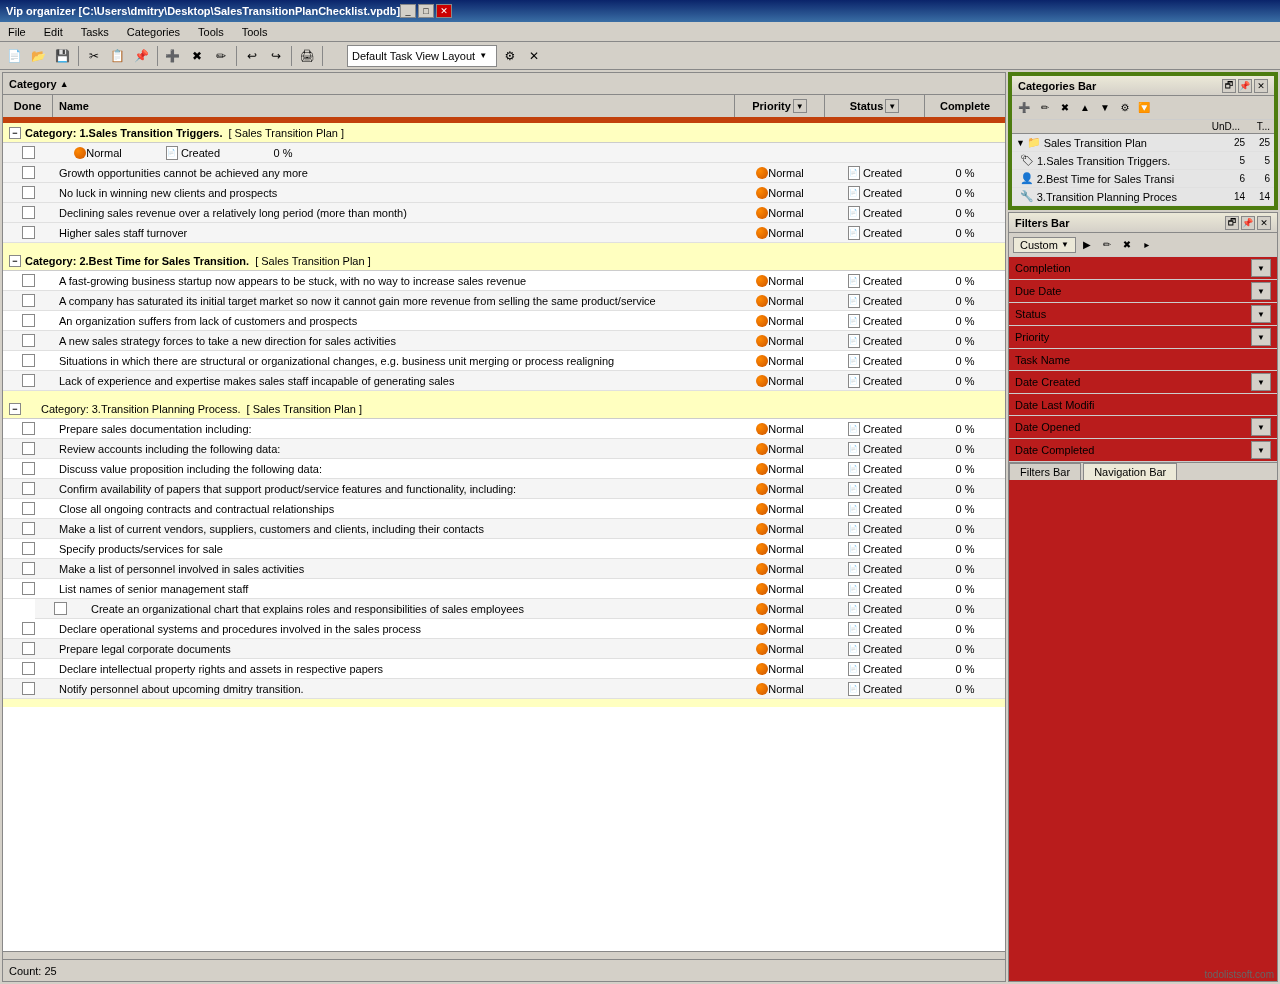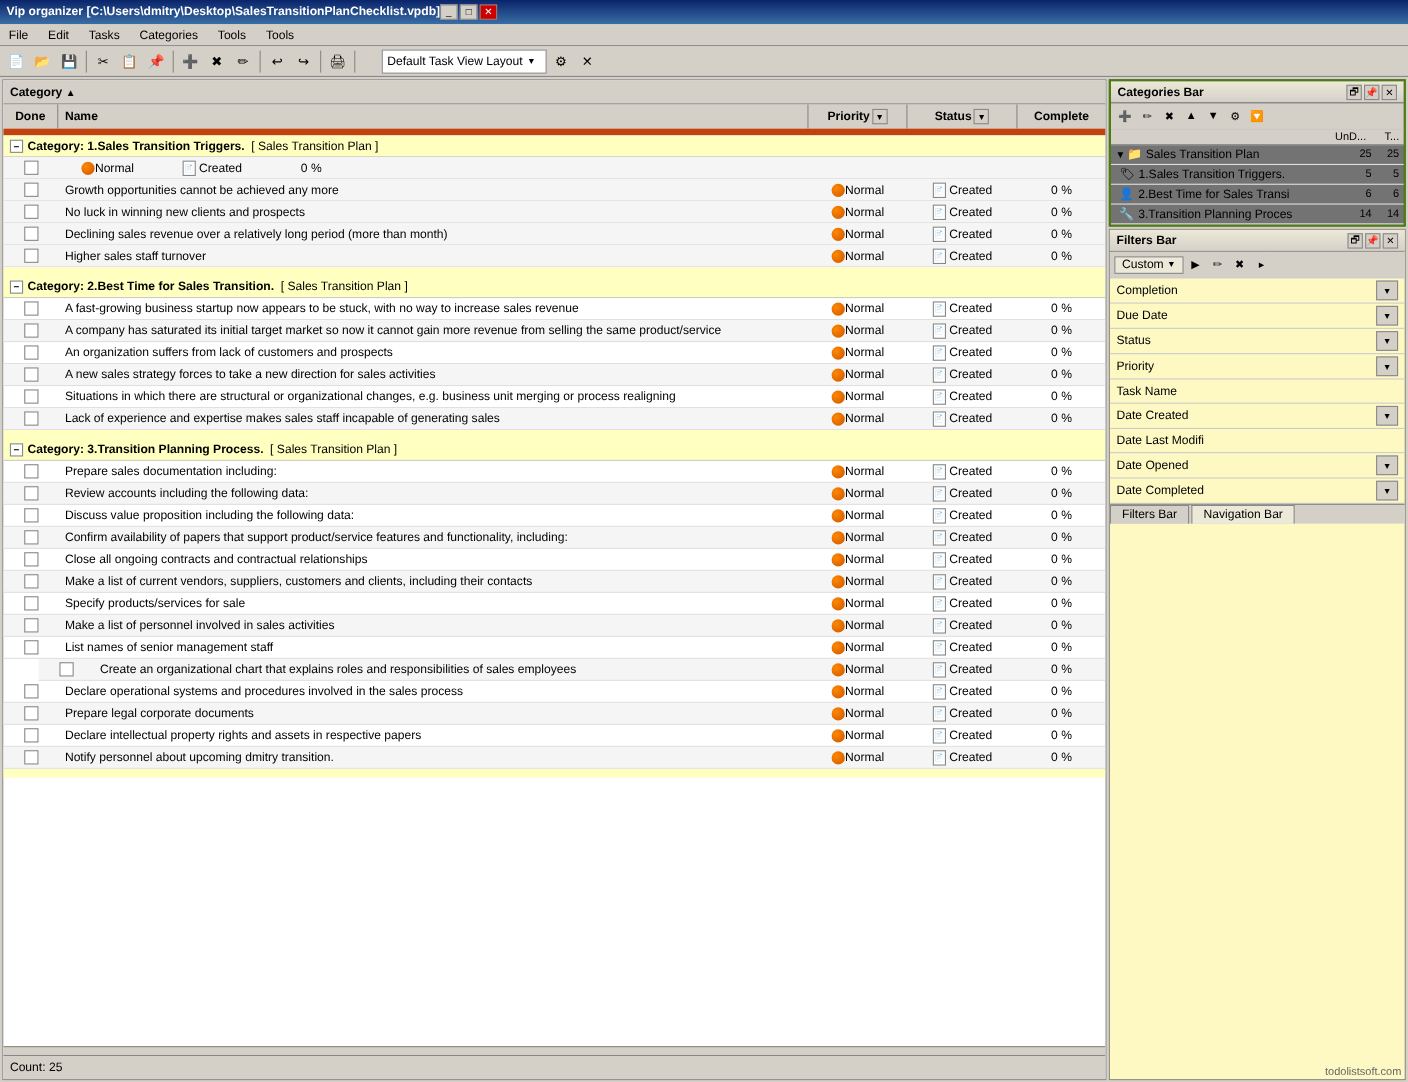--- a/index.html
+++ b/index.html
@@ -146,22 +146,22 @@
       width: 270px;
       min-width: 270px;
       display: flex;
       flex-direction: column;
       gap: 2px;
       margin: 2px 2px 2px 0;
     }
 
     
     .categories-bar {
-      background: #737373;
-      border: 2px solid #4d7c0f;
+      background: #e5e5e5;
+      border: 4px solid #4d7c0f;
       flex: 0 0 auto;
     }
     .panel-header {
       background: linear-gradient(to bottom, #ece9d8, #d4d0c8);
       border-bottom: 1px solid #888;
       padding: 2px 6px;
       display: flex;
       align-items: center;
       justify-content: space-between;
       height: 20px;
@@ -180,21 +180,21 @@
       align-items: center;
     }
     .cat-toolbar-btn { width: 18px; height: 18px; background: #d4d0c8; border: 1px solid transparent; display: flex; align-items: center; justify-content: center; cursor: pointer; font-size: 10px; }
 
     
     .tree-item { display: flex; align-items: center; padding: 2px 4px; border-bottom: 1px solid #e0e0e0; cursor: pointer; font-size: 11px; }
     .tree-indent { padding-left: 8px; }
 
     
     .filters-bar {
-      background: #fef9c3;
+      background: #b91c1c;
       border: 1px solid #888;
       flex: 1;
     }
     .filter-toolbar {
       background: #d4d0c8;
       border-bottom: 1px solid #ccc;
       padding: 2px 4px;
       display: flex;
       gap: 2px;
       height: 24px;
@@ -495,21 +495,21 @@
       </div>
       <div class="task-status">
         <div class="status-icon">📄</div>
         <span style="margin-left:3px;">Created</span>
       </div>
       <div class="task-complete">0 %</div>
     </div>
         <div class="spacer-row"></div>
         <div class="category-row cat-header-row">
     <div class="category-expand">−</div>
-    <span style="font-weight:bold;">Category: 3.Transition Planning Process.</span>
+    <span style="font-weight:normal;margin-left:16px;">Category: 3.Transition Planning Process.</span>
     <span style="margin-left:6px; font-weight:normal;">[ Sales Transition Plan ]</span>
   </div>
         <div class="task-row">
       <div class="task-done">
         <div class="checkbox"></div>
       </div>
       <div class="task-name">Prepare sales documentation including:</div>
       <div class="task-priority">
         <span class="priority-dot"></span>
         <span>Normal</span>

